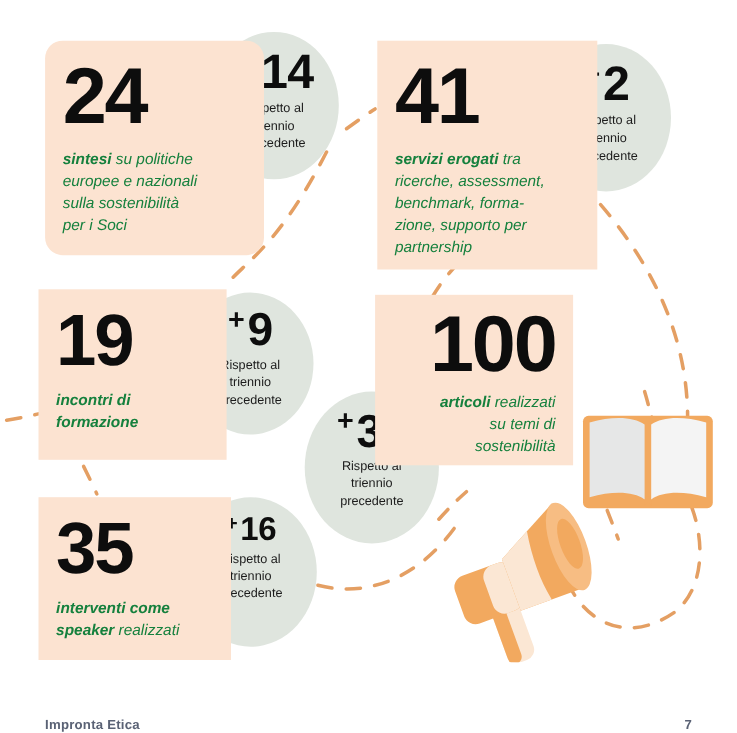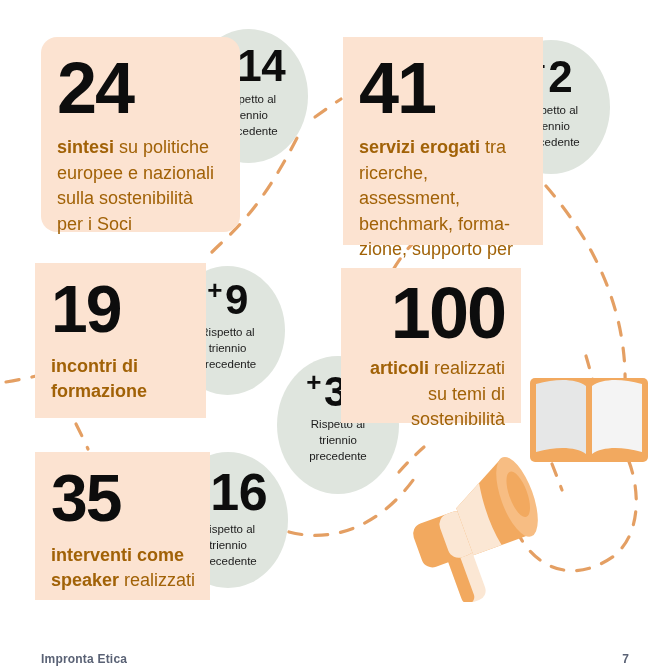--- a/index.html
+++ b/index.html
@@ -83,42 +83,43 @@
   .circle-2  { left: 492px; top: 40px;  width: 118px; height: 118px; padding-top: 16px; }
   .circle-2 .delta  { font-size: 44px; }
 
   .circle-9  { left: 170px; top: 266px; width: 115px; height: 115px; padding-top: 14px; }
   .circle-9 .delta  { font-size: 42px; }
 
   .circle-35 { left: 277px; top: 356px; width: 122px; height: 122px; padding-top: 16px; }
   .circle-35 .delta { font-size: 42px; }
 
   .circle-16 { left: 168px; top: 452px; width: 120px; height: 120px; padding-top: 16px; }
-  .circle-16 .delta { font-size: 52px; }
+  .circle-16 .delta { font-size: 30px; }
 
   
   .card {
     position: absolute;
     background: var(--card-bg, #fce3d1);
     z-index: 4;
     box-sizing: border-box;
   }
   .card .big-number {
     font-weight: 800;
     font-size: 72px;
     line-height: 0.92;
     letter-spacing: -2px;
     color: #0d0d0d;
     margin: 0;
   }
   .card .desc {
-    font-size: 18px;
+    font-size: 14px;
     line-height: 1.42;
-    color: #a16207;
+    color: #15803d;
     margin-top: 14px;
+    font-style: italic;
   }
   .card .desc b { font-weight: 700; }
 
   .card-24  { left: 41px;  top: 37px;  width: 199px; height: 195px; padding: 18px 18px 0 16px; border-radius: 16px; }
   .card-25  { left: 343px; top: 37px;  width: 200px; height: 208px; padding: 18px 18px 0 16px; }
   .card-13  { left: 35px;  top: 263px; width: 171px; height: 155px; padding: 16px 14px 0 16px; }
   .card-100 { left: 341px; top: 268px; width: 180px; height: 155px; padding: 12px 16px 12px 14px; text-align: right; }
   .card-35  { left: 35px;  top: 452px; width: 175px; height: 148px; padding: 16px 14px 0 16px; }
 
   .card-13 .big-number  { font-size: 66px; }

